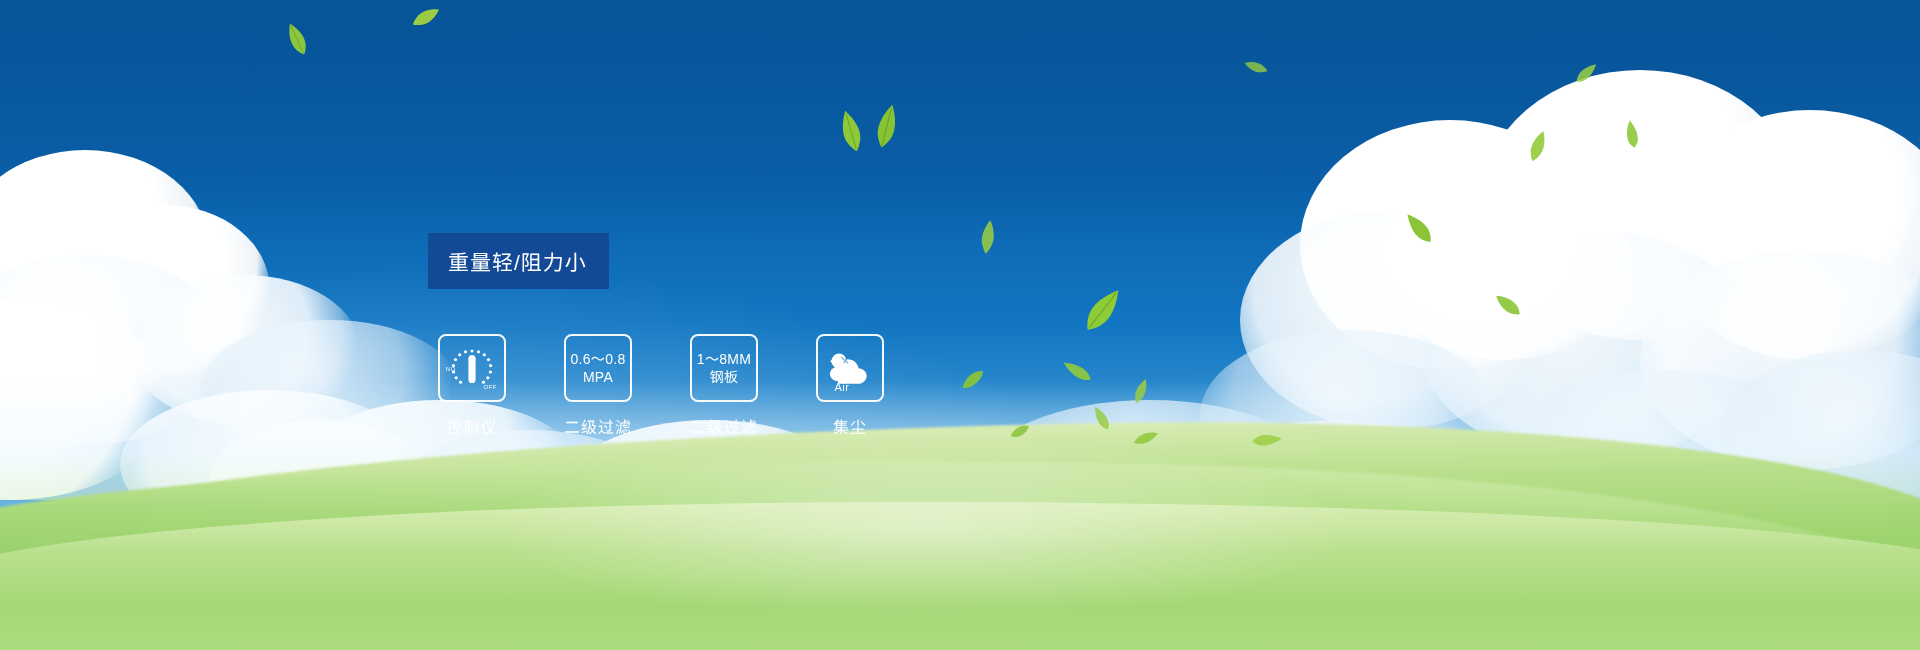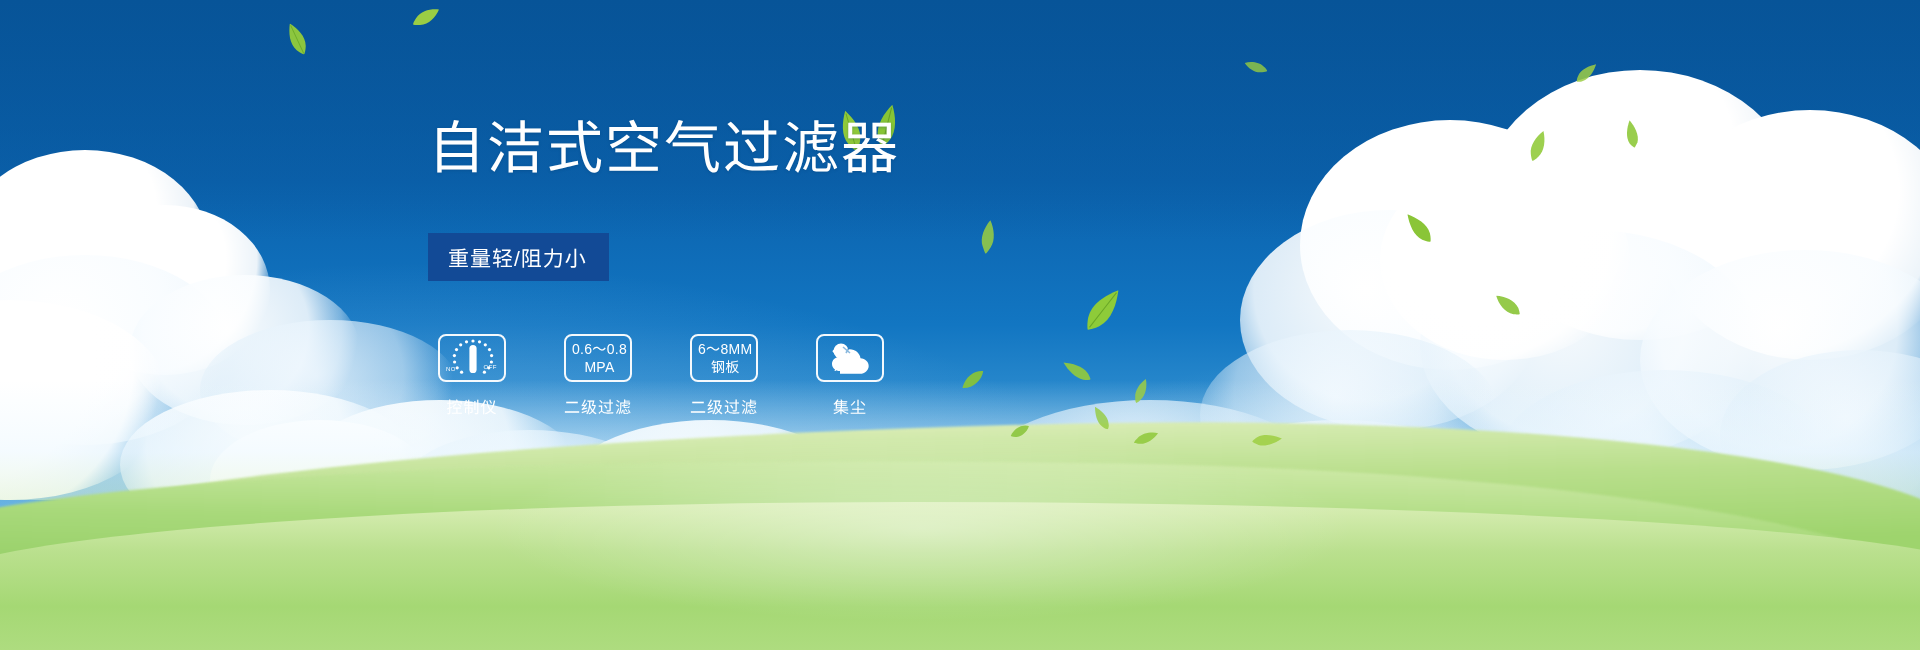--- a/index.html
+++ b/index.html
@@ -85,21 +85,21 @@
     letter-spacing:2px;
     color:#ffffff;
     font-weight:400;
     white-space:nowrap;
     text-shadow:0 1px 3px rgba(3,50,95,.25);
   }
 
   
   .slogan{
     position:absolute; left:428px; top:233px;
-    display:flex; height:48px;
+    display:flex; height:56px;
   }
   .slogan .pill{
     display:flex; align-items:center;
     font-size:21px; letter-spacing:1px;
     white-space:nowrap;
   }
   .slogan .pill-dark{
     background:#124a96;
     color:#ffffff;
     padding:0 22px 0 20px;
@@ -116,28 +116,27 @@
     z-index:1;
   }
 
   
   .features{
     position:absolute; left:438px; top:334px;
     display:flex; gap:58px;
   }
   .feature{ width:68px; text-align:center; }
   .feature .box{
-    width:68px; height:48px;
+    width:68px; height:68px;
     border:2px solid rgba(255,255,255,.95);
     border-radius:8px;
-    display:flex; align-items:center; 
+    display:flex; align-items:center; justify-content:center;
     color:#ffffff;
     position:relative;
     overflow:hidden;
-    padding-left:6px;
   }
   .feature .box .txt{
     font-size:14px; line-height:18px; letter-spacing:.3px;
     color:#ffffff; text-align:center;
     white-space:pre-line;
   }
   .feature .cap{
     margin-top:12px;
     font-size:16px; color:#ffffff; letter-spacing:1px;
     white-space:nowrap;
@@ -305,21 +304,20 @@
       </svg>
   </div>
   <div class="leaf" style="left:960px; top:372px; transform:rotate(-24deg); opacity:.92;">
     <svg width="26" height="16" viewBox="0 0 26 16">
         <path d="M0 11C8 1 19 0 26 4 21 12 9 16 0 11Z" fill="#8ac537"></path>
       </svg>
   </div>
 
   <div class="content">
 
-    <div class="title">自洁式空气过滤器</div>
 
     <div class="slogan">
       <div class="pill pill-dark">重量轻/阻力小</div>
     </div>
 
     <div class="features">
 
       <div class="feature">
         <div class="box">
           <svg width="54" height="54" viewBox="0 0 54 54" aria-hidden="true">
@@ -352,21 +350,21 @@
         <div class="box">
           <span class="txt">0.6～0.8
 MPA</span>
         </div>
         <div class="cap">二级过滤</div>
       </div>
 
 
       <div class="feature">
         <div class="box">
-          <span class="txt">6～8MM
+          <span class="txt">1～8MM
 钢板</span>
         </div>
         <div class="cap">二级过滤</div>
       </div>
 
       <div class="feature">
         <div class="box">
           <svg width="56" height="42" viewBox="0 0 56 42" aria-hidden="true">
             <g fill="#ffffff">
 

